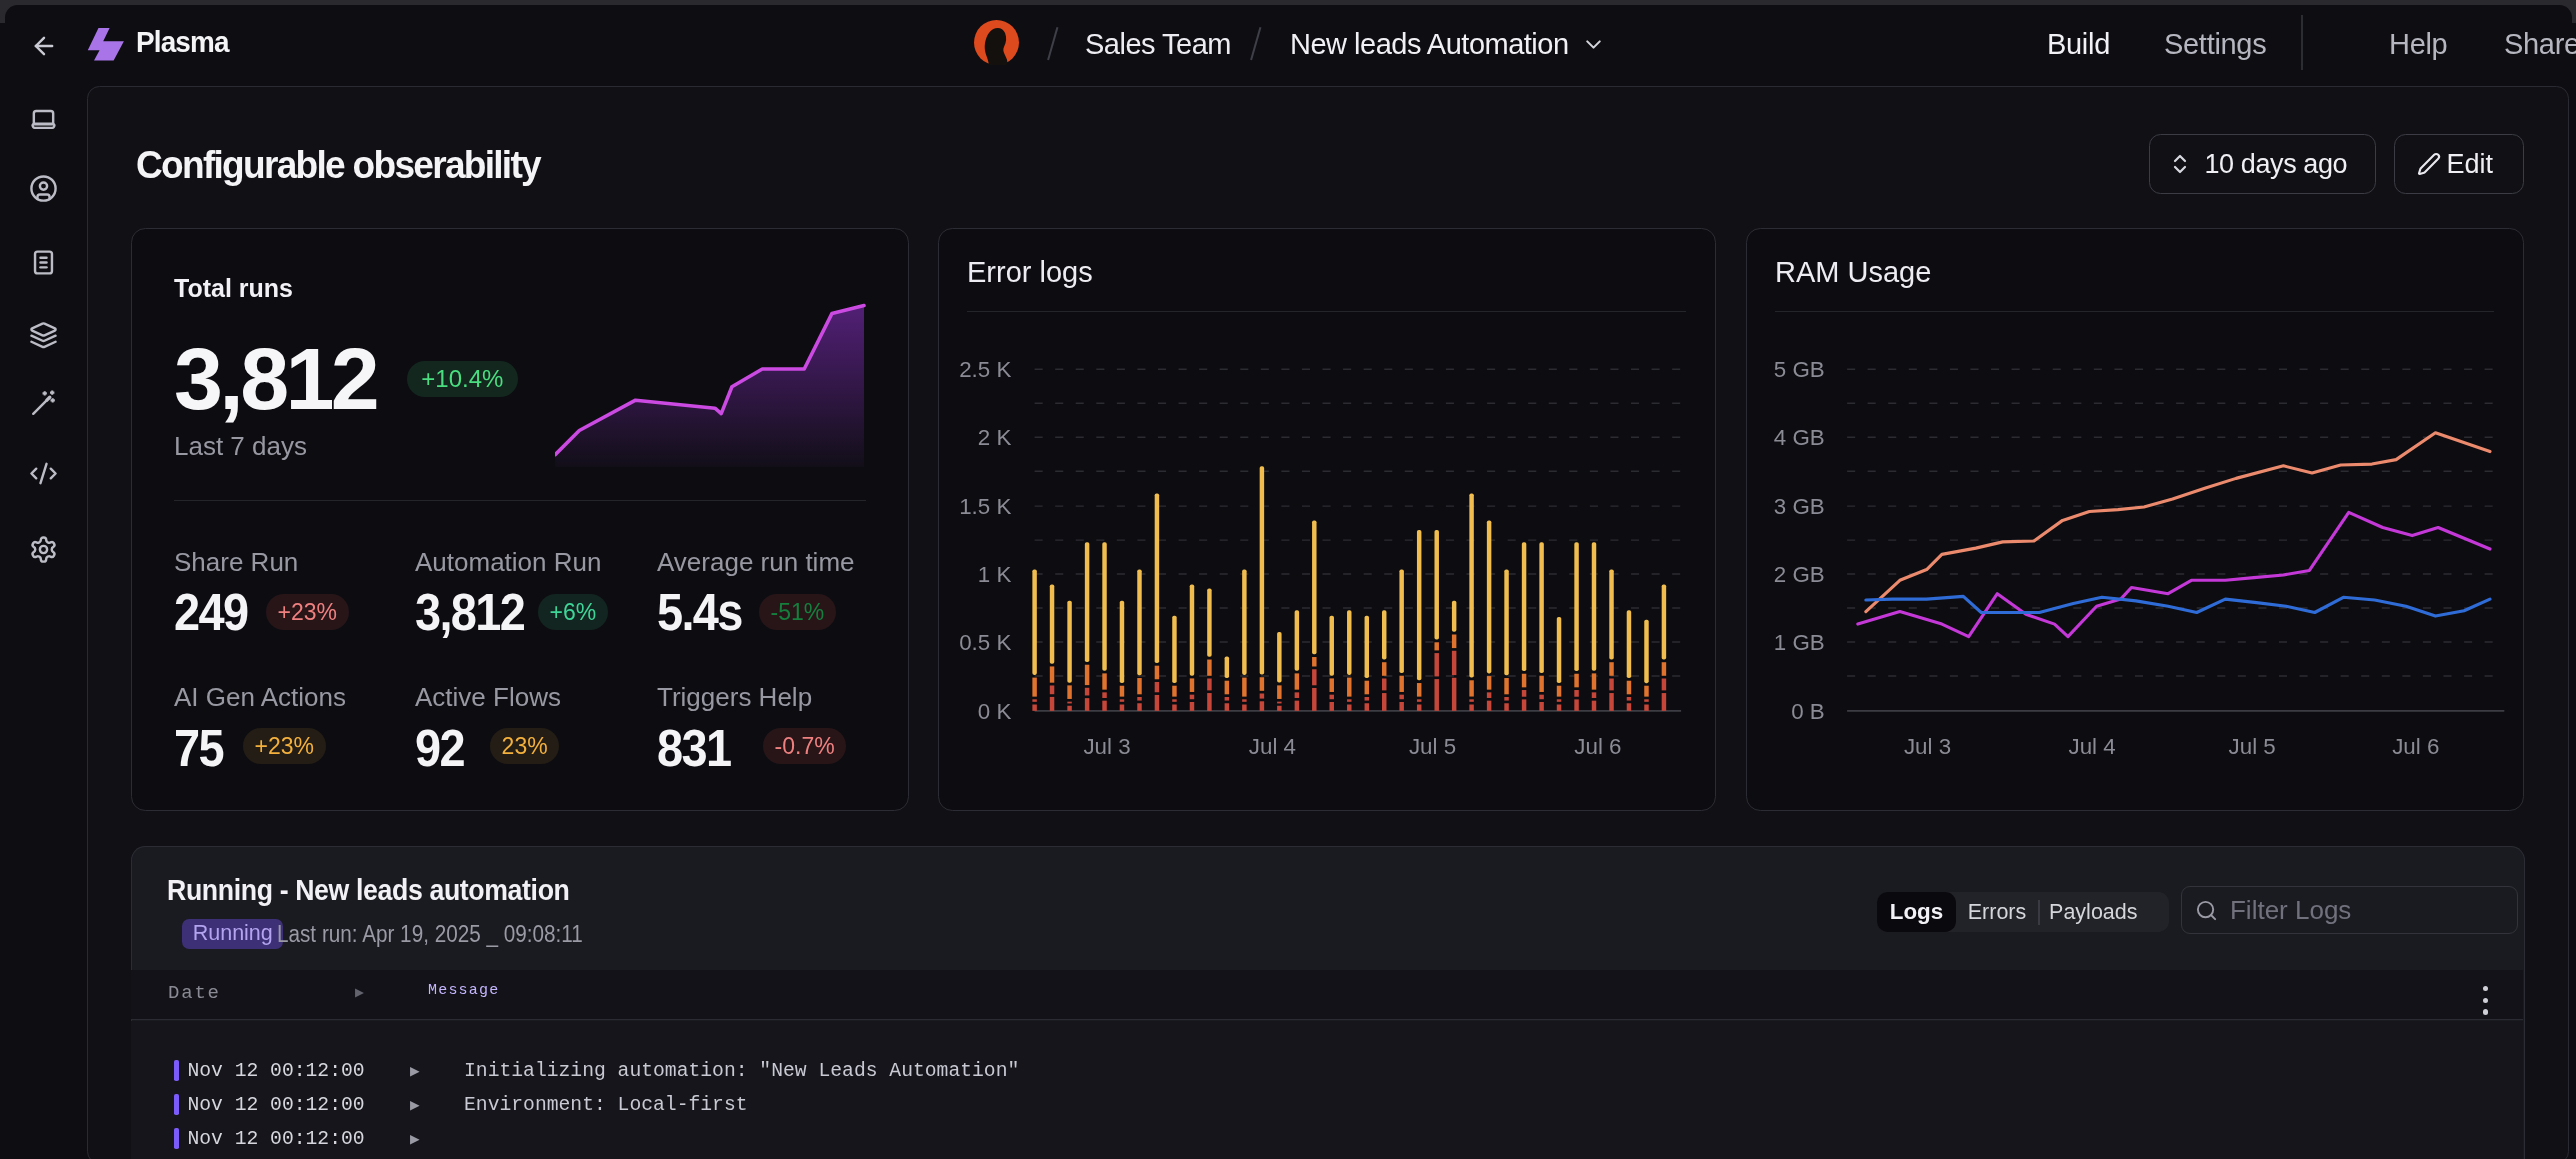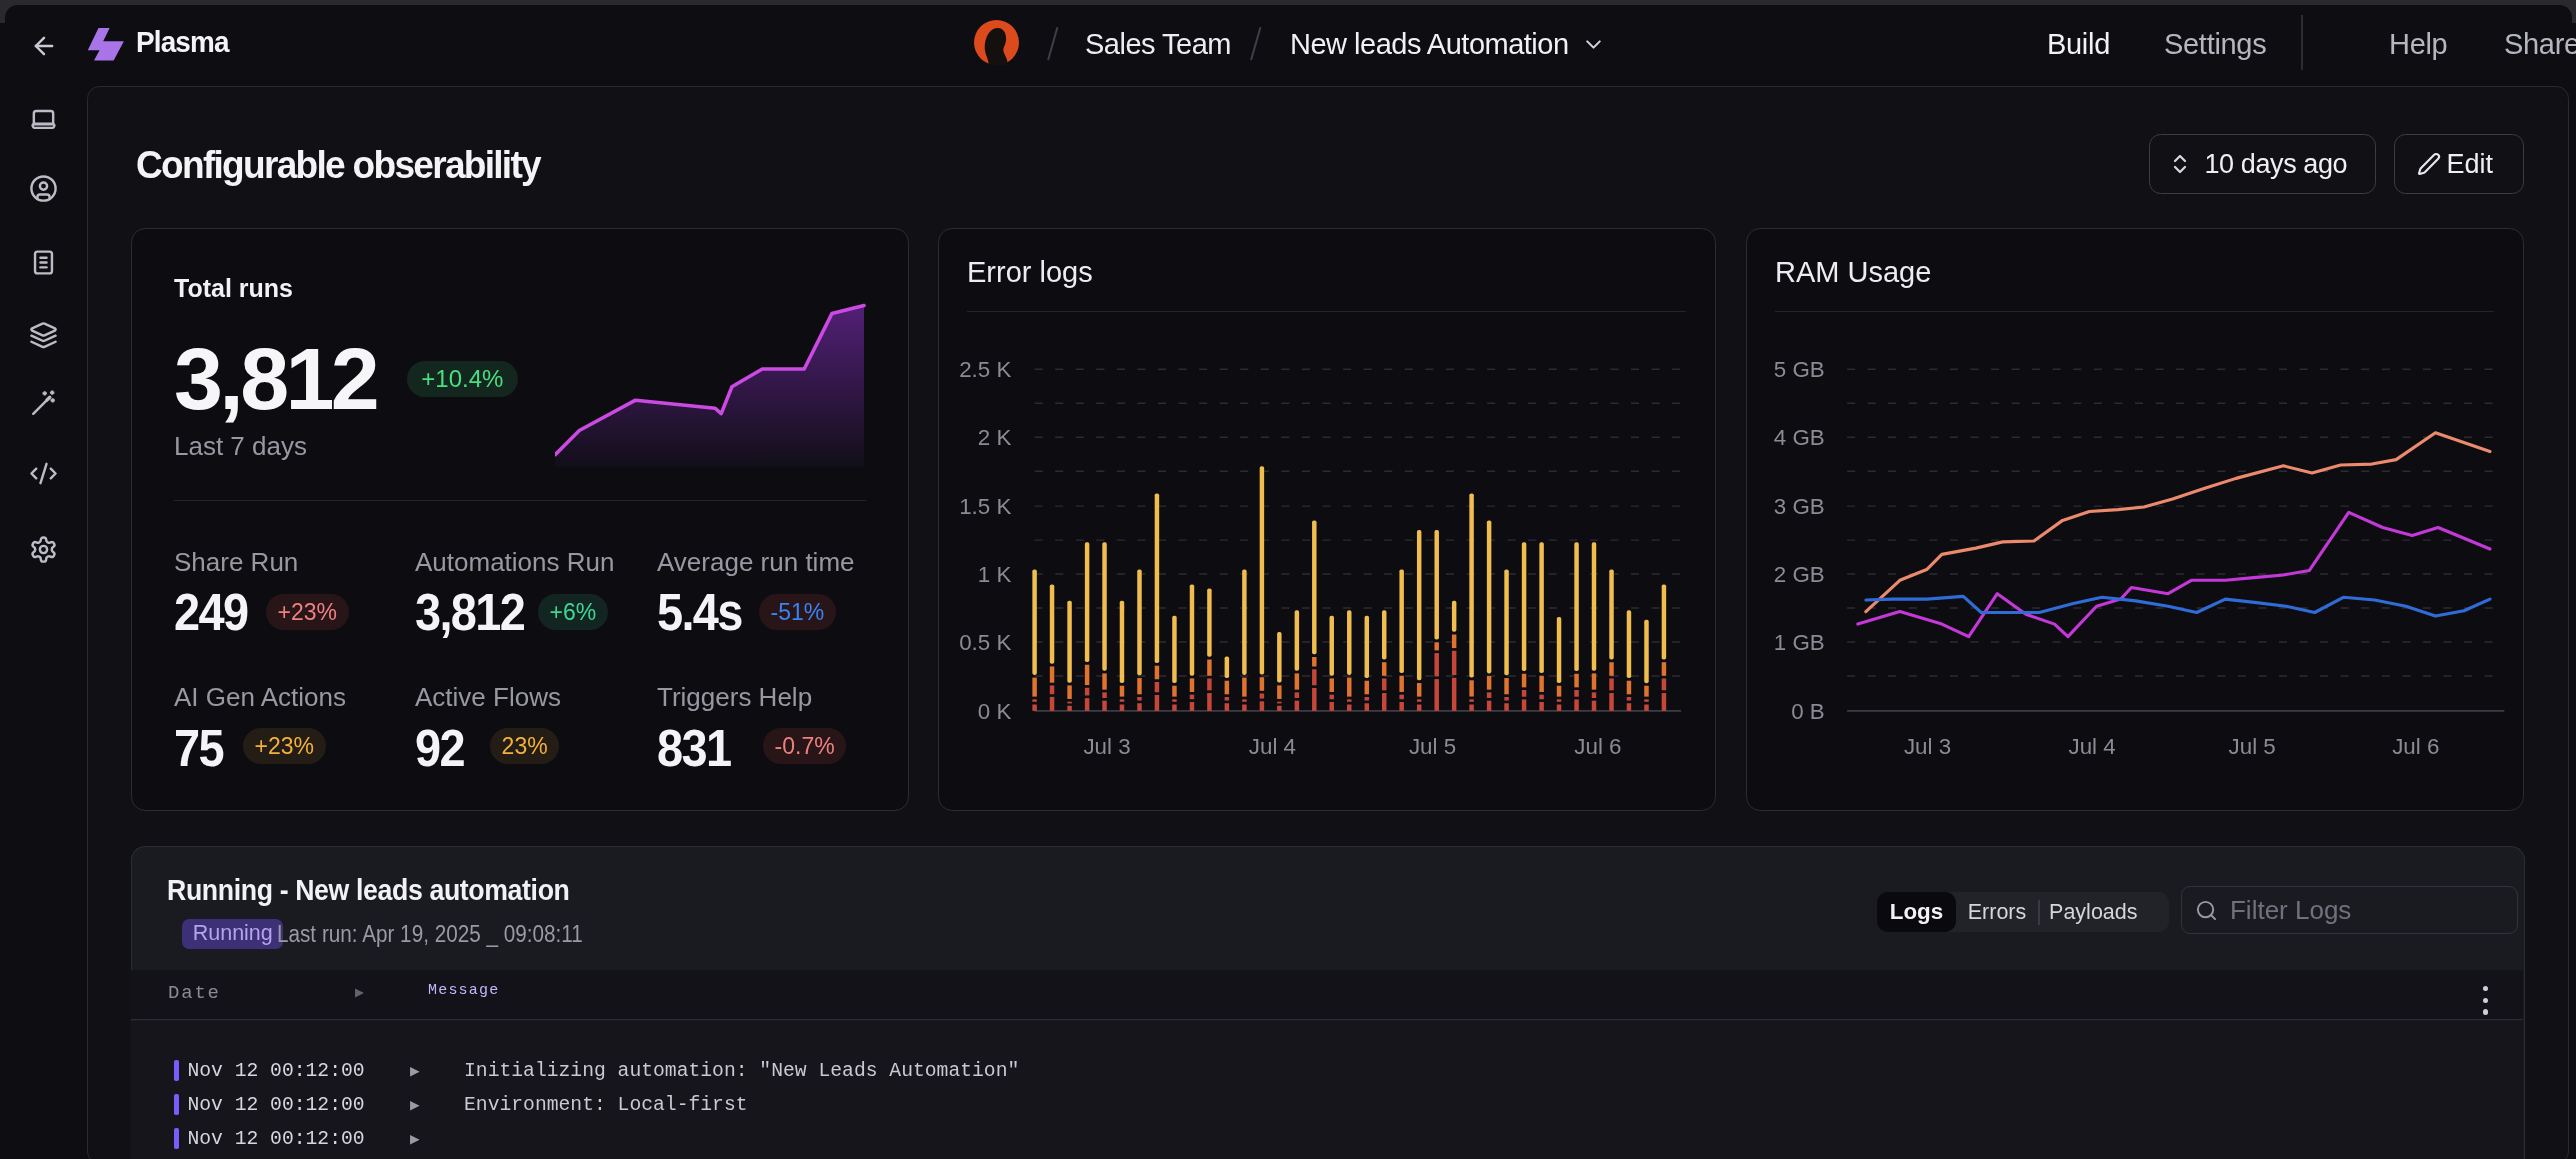--- a/index.html
+++ b/index.html
@@ -119,26 +119,26 @@
 <stop offset="1" stop-color="#8b2fc9" stop-opacity="0.04"></stop>
 </linearGradient>
     </defs>
 <path d="M620,509 L647,482 L710,448 L799,457 L806,463 L818,433 L852,413 L899,413 L930,351 L966,342 L966,523 L620,523 Z" fill="url(#pg)"></path>
     <polyline points="620,509 647,482 710,448 799,457 806,463 818,433 852,413 899,413 930,351 966,342" fill="none" stroke="#cb4ae2" stroke-width="4" stroke-linejoin="round" stroke-linecap="round"></polyline>
 </svg>
 <div class="abs" style="left:174px;top:500px;width:692px;height:1.3px;background:#24242b"></div>
 <div class="slab" style="left:174px;top:547px">Share Run</div>
 <div class="sval" style="left:174px;top:583px">249</div>
 <div class="badge" style="left:266px;top:594px;background:rgba(230,84,84,0.12);color:#ef8080">+23%</div>
-<div class="slab" style="left:415px;top:547px">Automations Run</div>
+<div class="slab" style="left:415px;top:547px">Automation Run</div>
 <div class="sval" style="left:415px;top:583px">3,812</div>
 <div class="badge" style="left:538px;top:594px;background:rgba(62,213,152,0.12);color:#3ed598">+6%</div>
 <div class="slab" style="left:657px;top:547px">Average run time</div>
 <div class="sval" style="left:657px;top:583px">5.4s</div>
-<div class="badge" style="left:759px;top:594px;background:rgba(230,84,84,0.12);color:#3b82f6">-51%</div>
+<div class="badge" style="left:759px;top:594px;background:rgba(230,84,84,0.12);color:#15803d">-51%</div>
 <div class="slab" style="left:174px;top:682px">AI Gen Actions</div>
 <div class="sval" style="left:174px;top:719px">75</div>
 <div class="badge" style="left:243px;top:728px;background:rgba(243,176,60,0.10);color:#f3b03c">+23%</div>
 <div class="slab" style="left:415px;top:682px">Active Flows</div>
 <div class="sval" style="left:415px;top:719px">92</div>
 <div class="badge" style="left:490px;top:728px;background:rgba(243,176,60,0.10);color:#f3b03c">23%</div>
 <div class="slab" style="left:657px;top:682px">Triggers Help</div>
 <div class="sval" style="left:657px;top:719px">831</div>
 <div class="badge" style="left:763px;top:728px;background:rgba(230,84,84,0.12);color:#ef8080">-0.7%</div>
 

